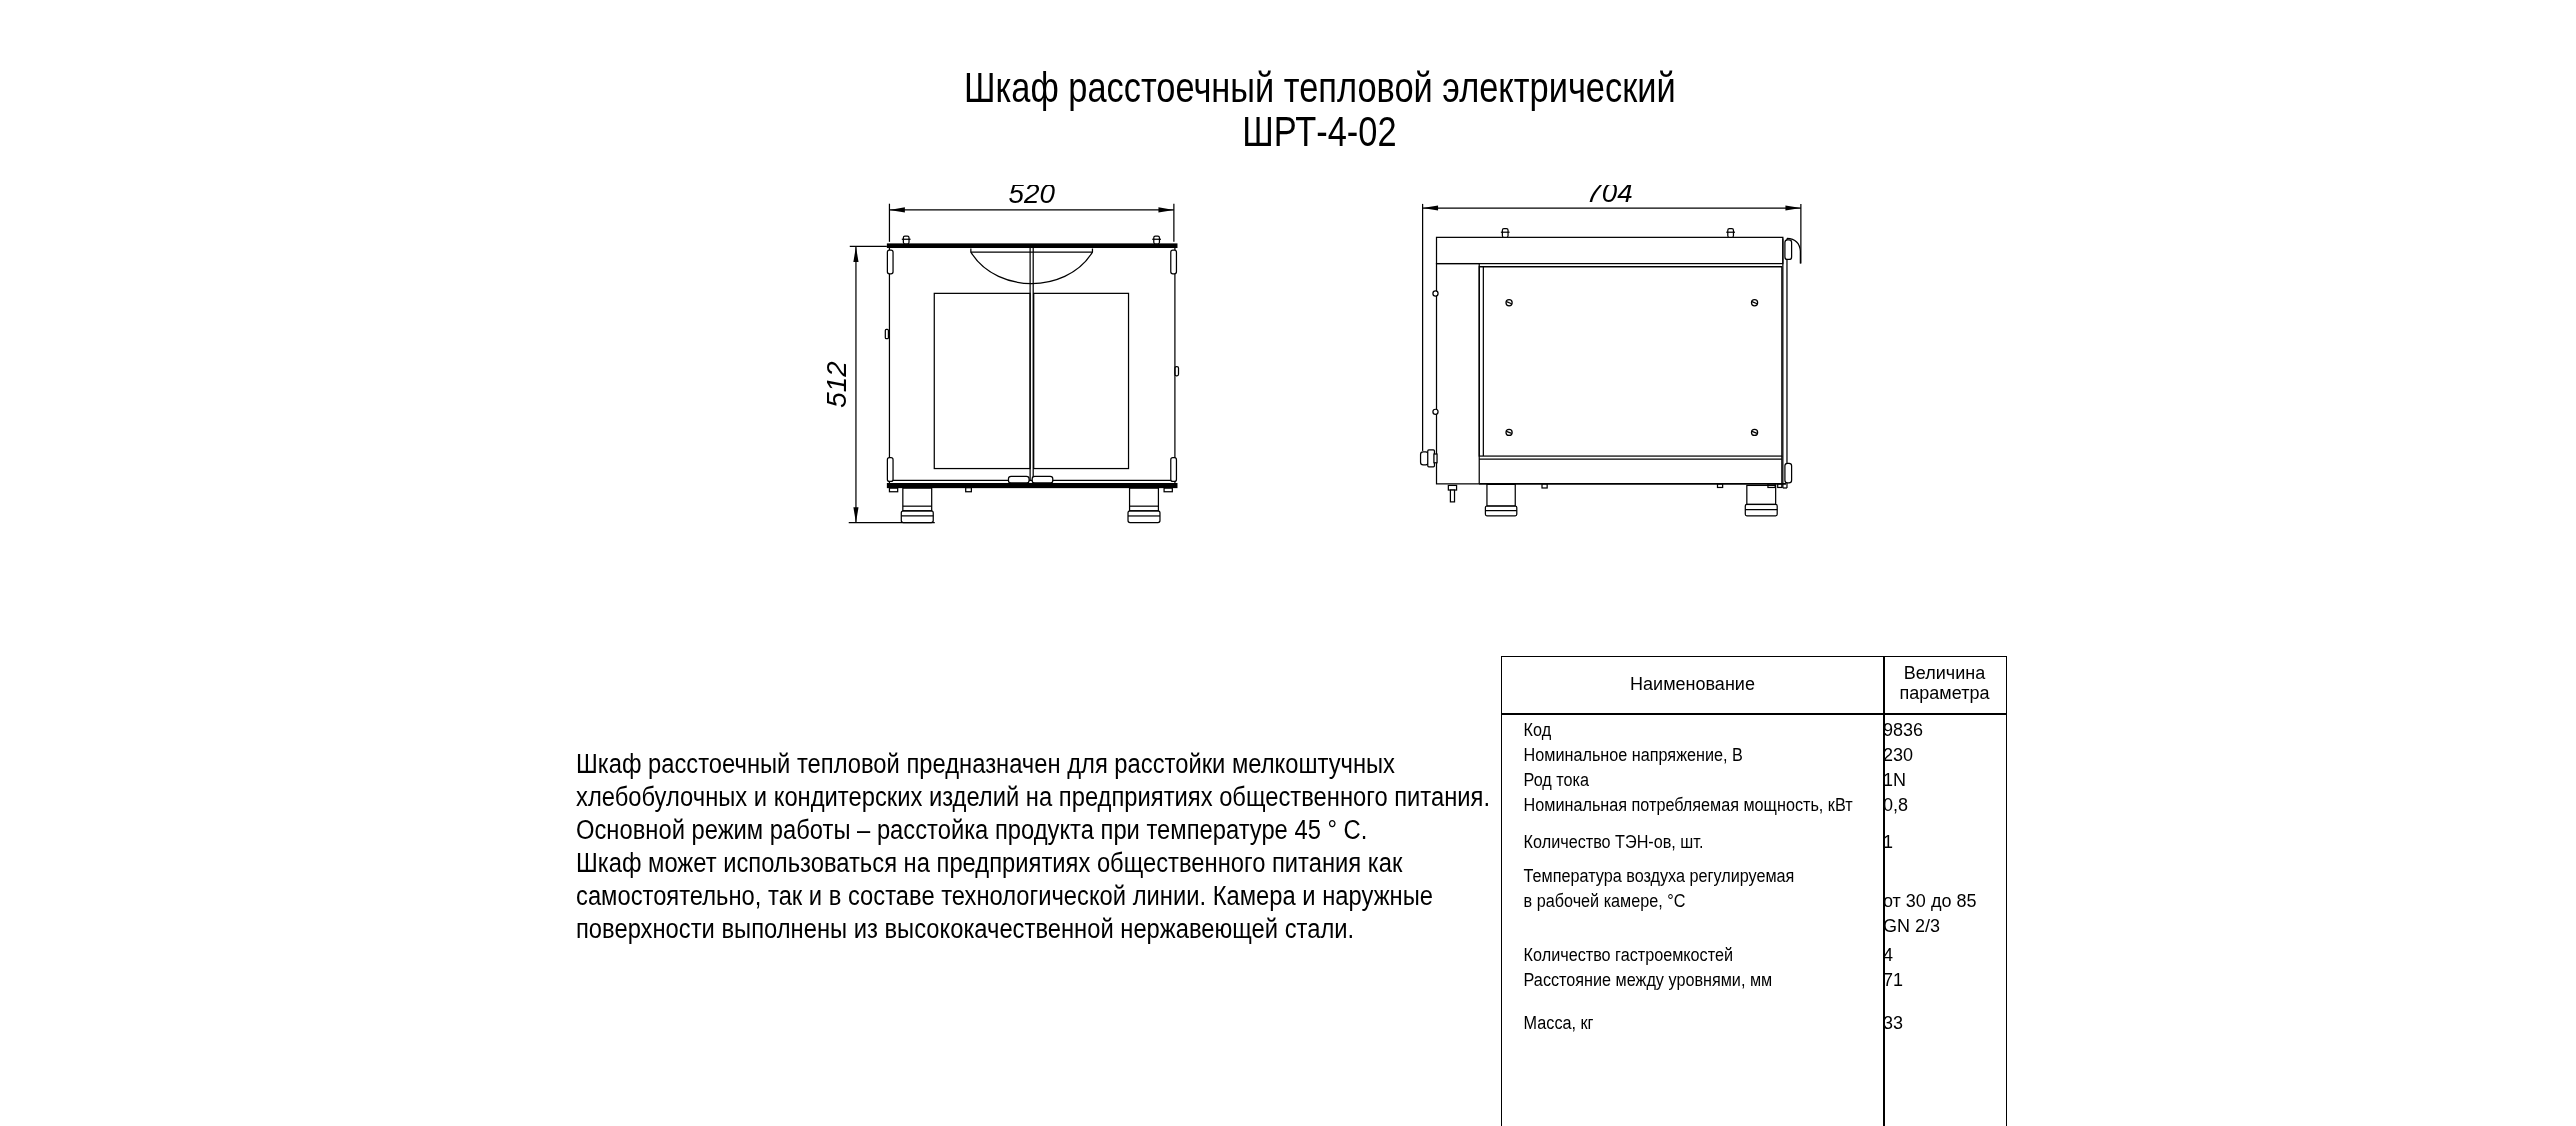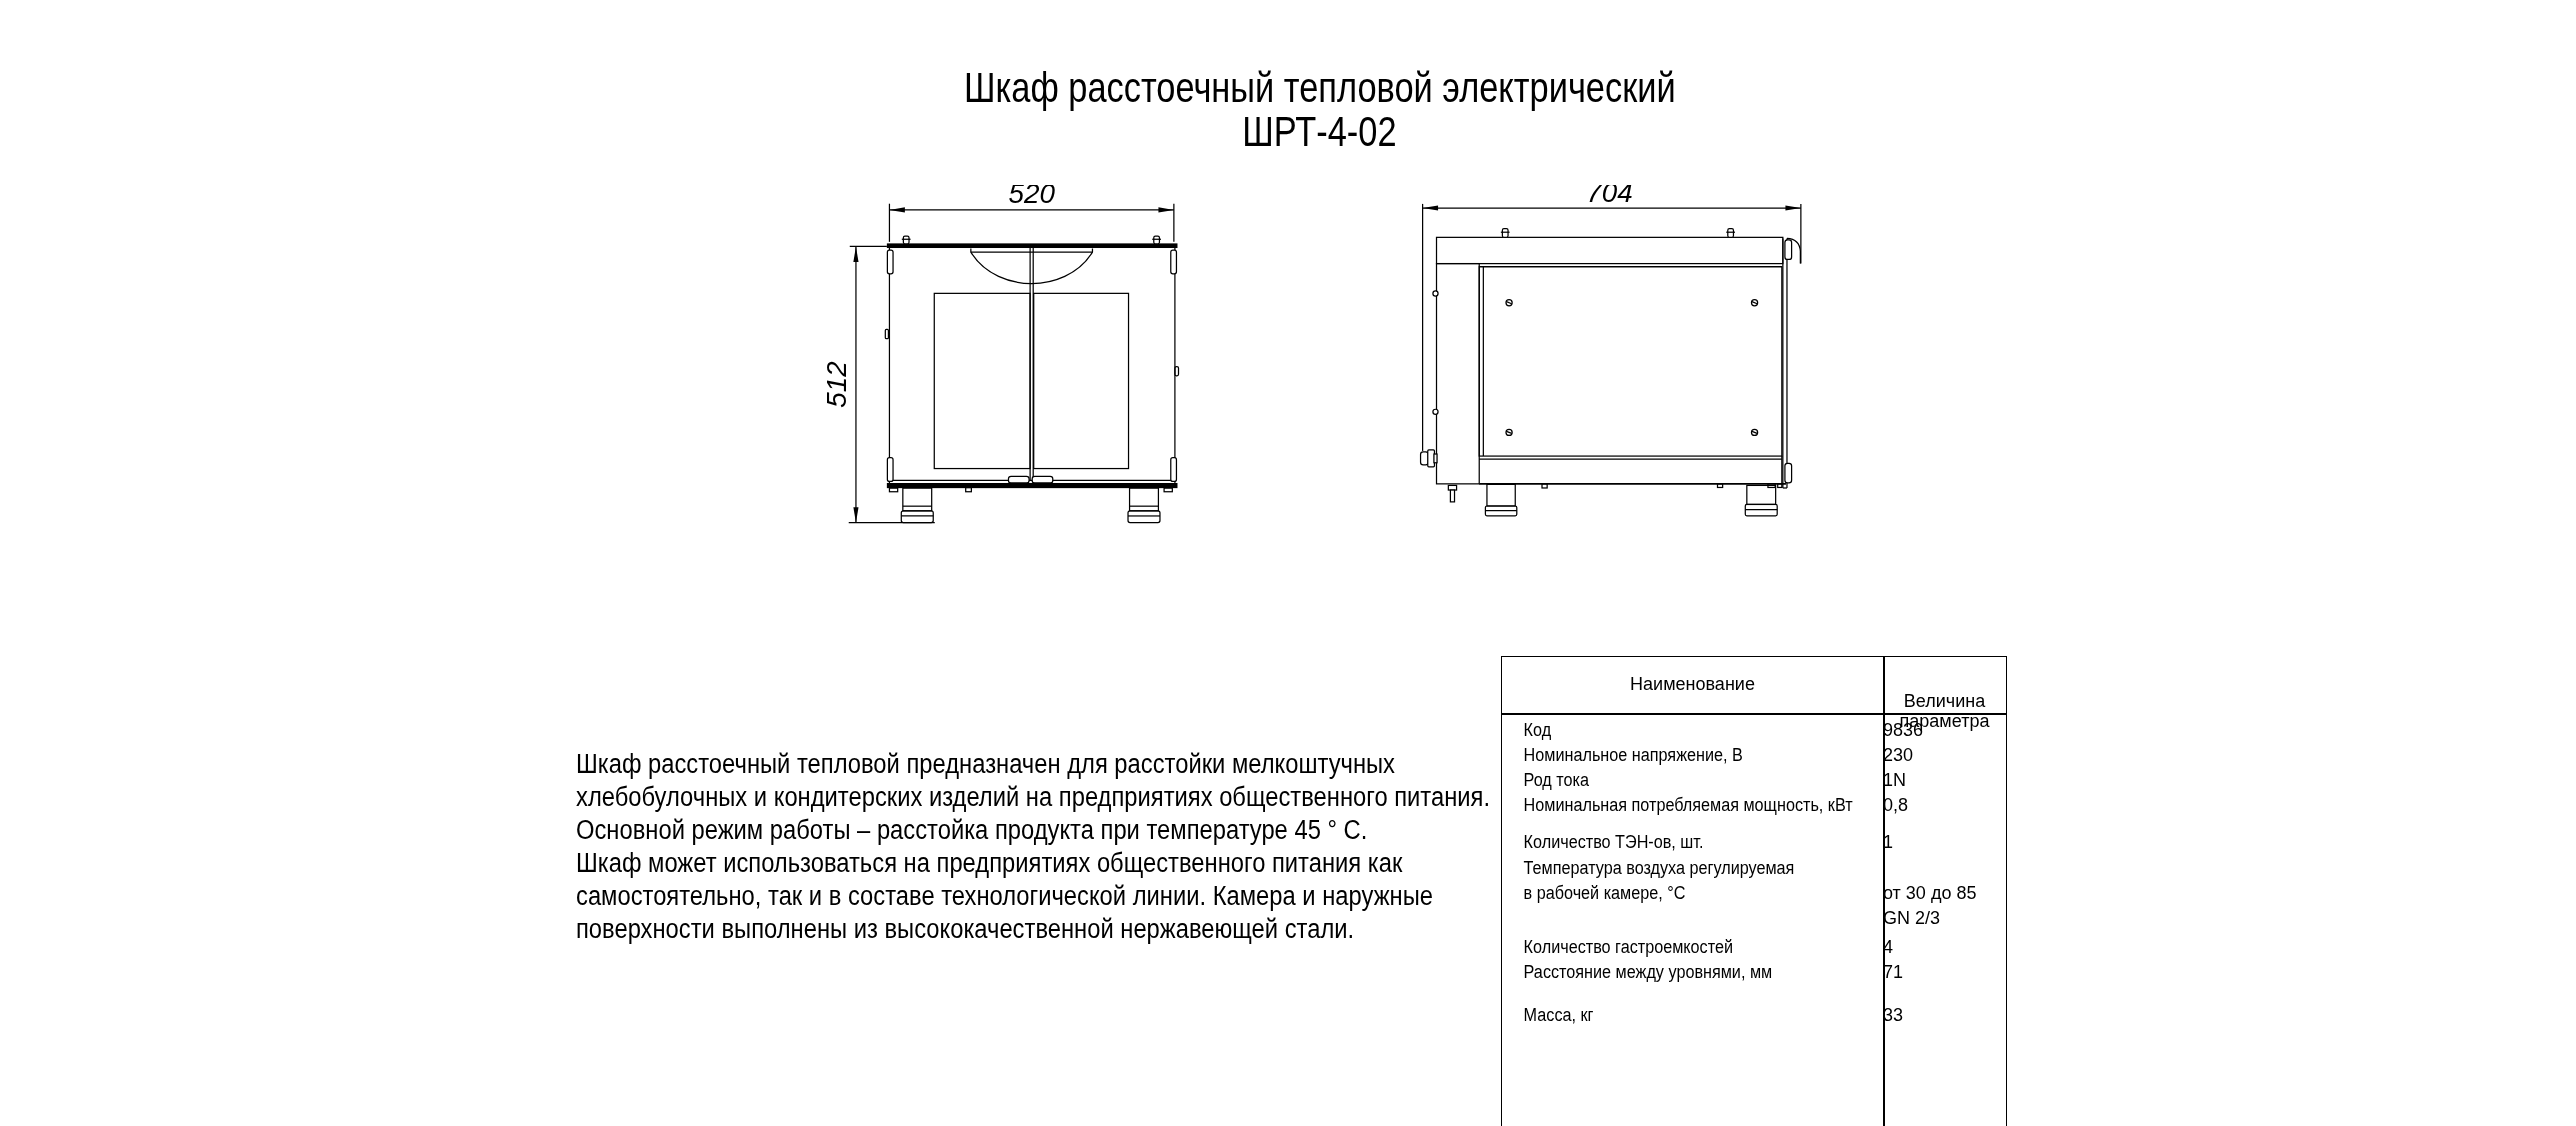--- a/index.html
+++ b/index.html
@@ -28,27 +28,27 @@
   .fillw{ stroke:var(--ink,#000); stroke-width:2.4; fill:#fff; }
   .fillb{ fill:var(--ink,#000); stroke:none; }
   .dim-text { font-family:"Liberation Sans",sans-serif; font-style:italic; font-size:54px; fill:var(--ink,#000); }
 
   
   .spec { position:absolute; left:1501px; top:656px; width:506px; height:495px;
     border:1.5px solid var(--ink,#000); box-sizing:border-box; font-size:18px; }
   .spec .vsep { position:absolute; left:381px; top:0; bottom:0; width:1.5px; background:var(--ink,#000); }
   .spec .hsep { position:absolute; left:0; top:56px; width:100%; height:2.1px; background:var(--ink,#000); }
   .th-name { position:absolute; left:0; top:16.5px; width:381px; text-align:center; white-space:nowrap; }
-  .th-val  { position:absolute; left:382px; top:6.2px; width:121px; text-align:center; line-height:20px;margin-top:28px; }
+  .th-val  { position:absolute; left:382px; top:6.2px; width:121px; text-align:center; line-height:20px; }
   .rows { position:absolute; left:0; top:61px; width:100%; }
   .trow { display:flex; height:25px; align-items:center; }
   .tname { width:381px; padding-left:24px; box-sizing:border-box; white-space:nowrap;
            transform:scaleX(0.9); transform-origin:0 50%; }
   .tval  { width:121px; text-align:left; white-space:nowrap; }
-  .mt11{margin-top:12px} .mt2{margin-top:1px} .mt7{margin-top:3.6px} .mt8{margin-top:4.1px} .mt3{margin-top:18px}
+  .mt11{margin-top:12px} .mt2{margin-top:9px} .mt7{margin-top:3.6px} .mt8{margin-top:4.1px} .mt3{margin-top:18px}
 </style>
 </head>
 <body>
 
 <div class="page">
 
   <div class="title-line" id="title1">
     <span class="tx">Шкаф расстоечный тепловой электрический</span>
   </div>
   <div class="title-line" id="title2">

